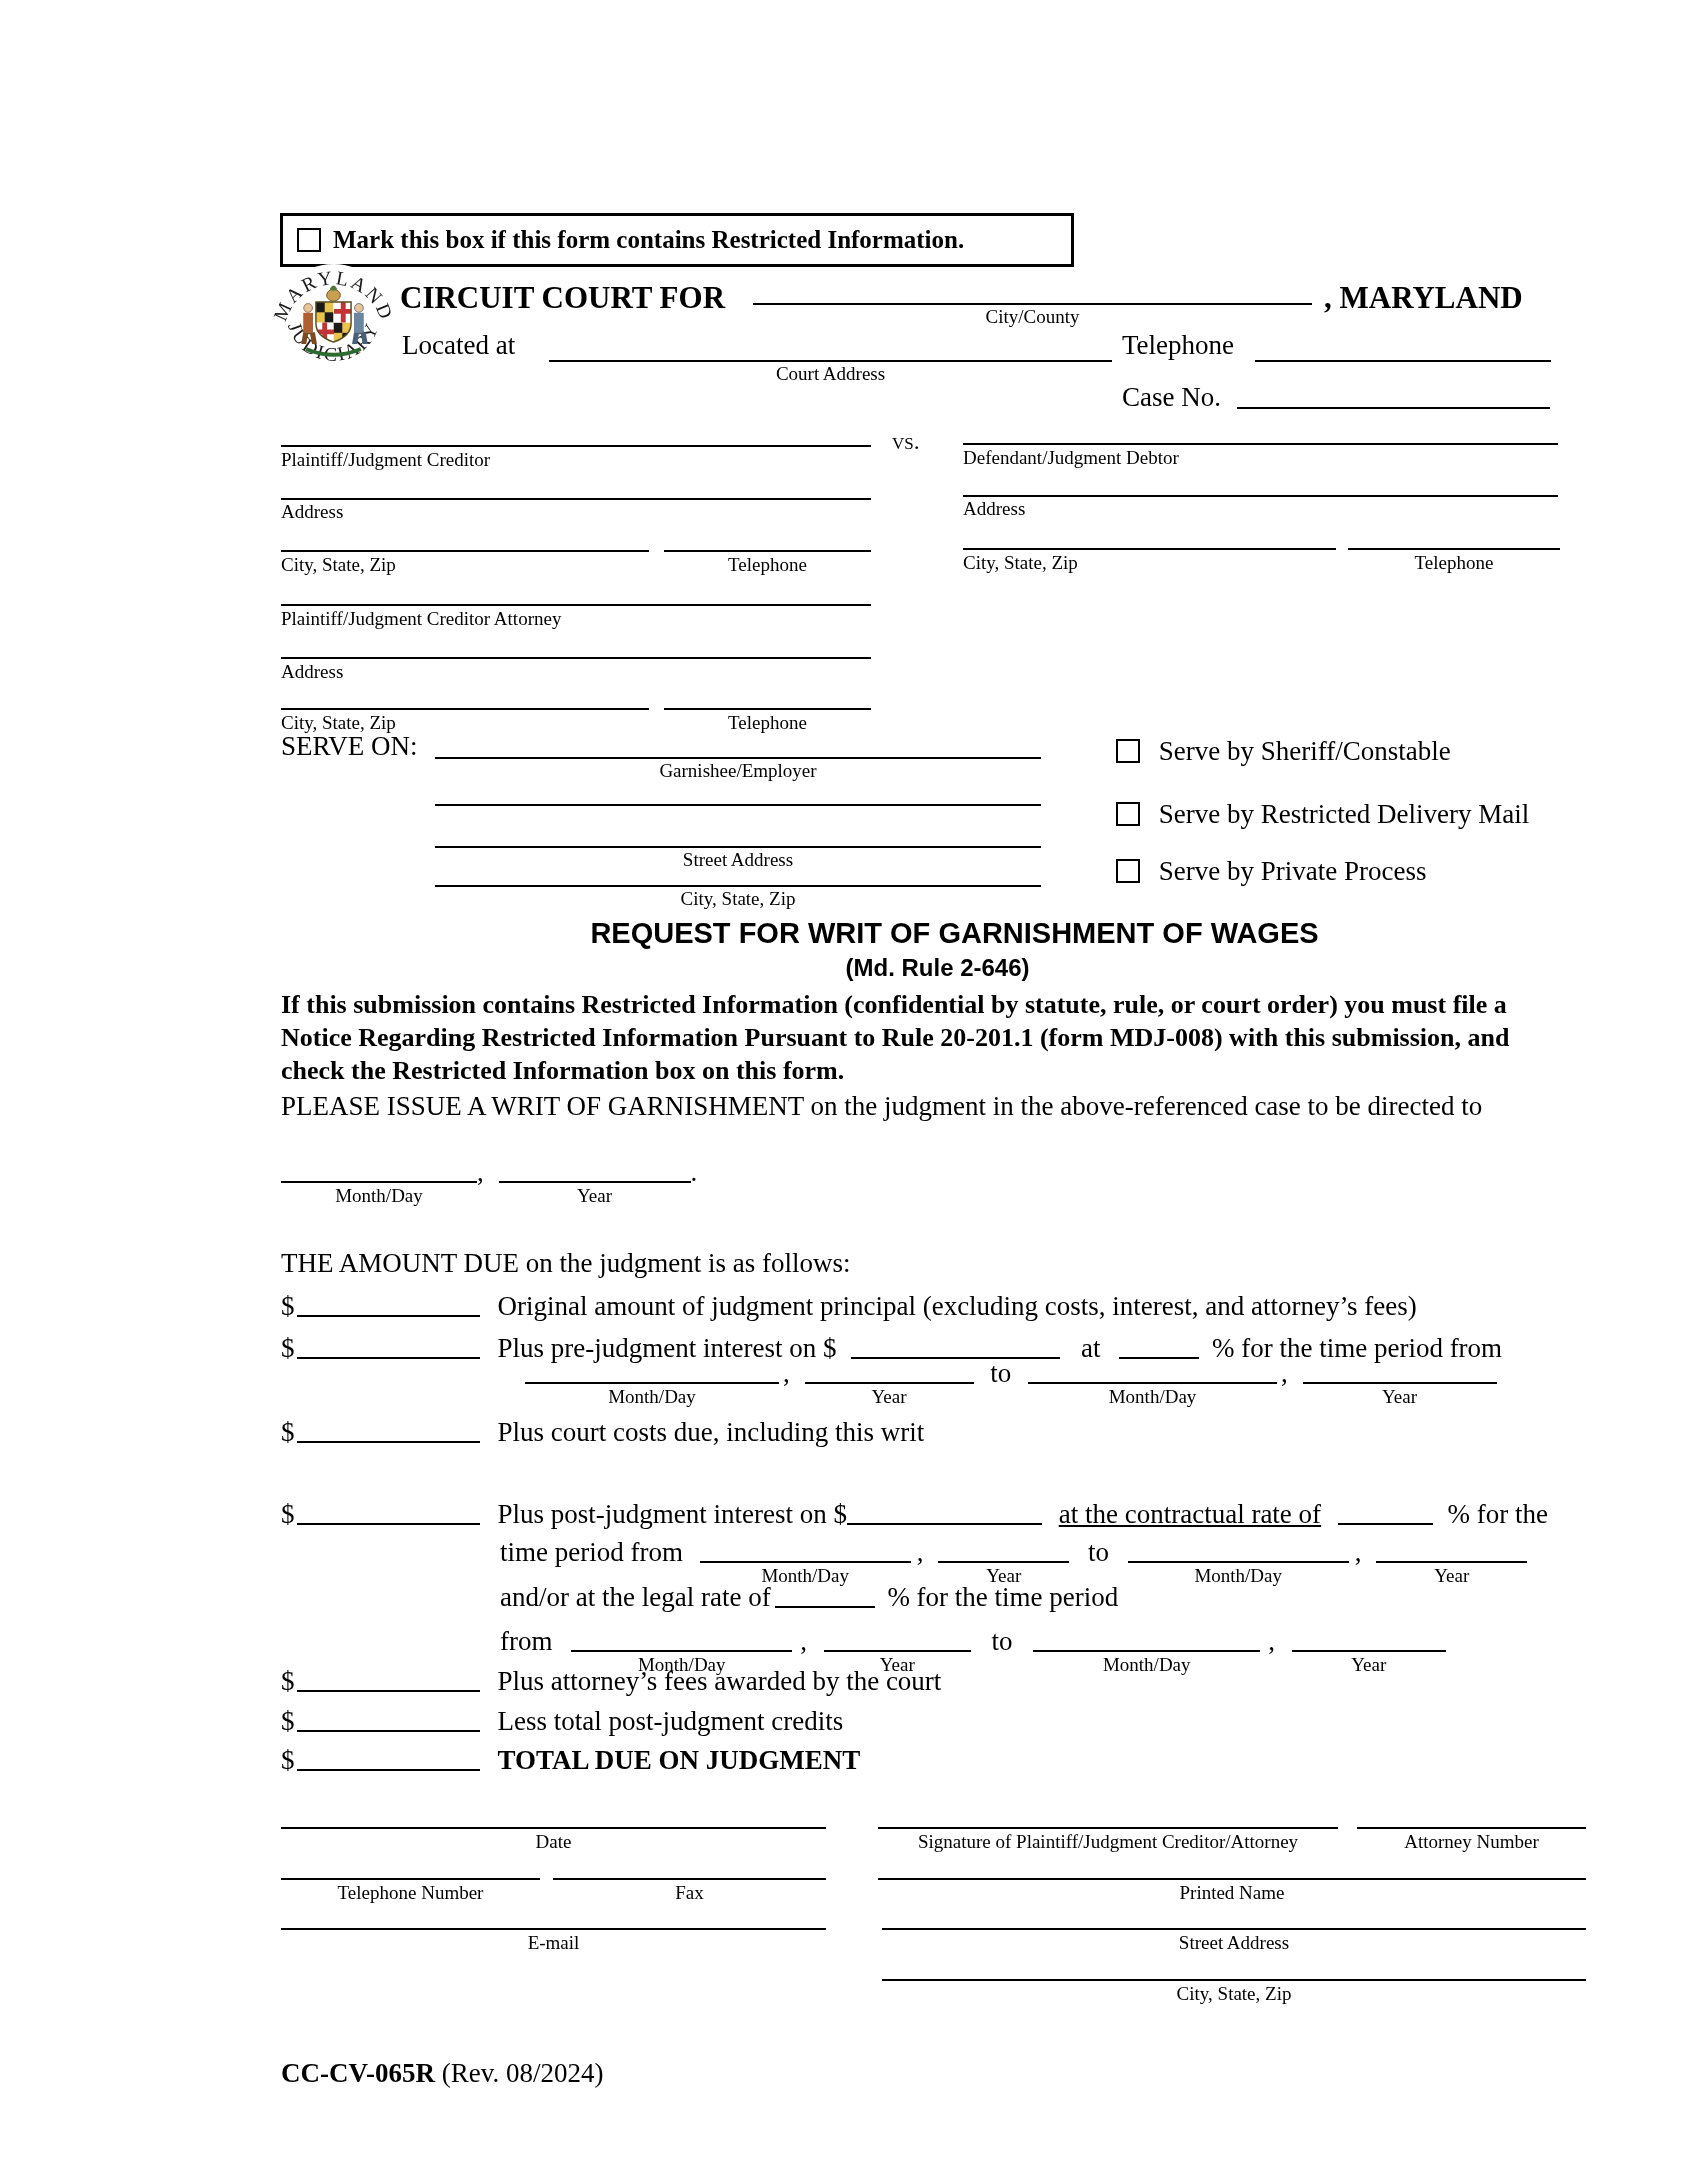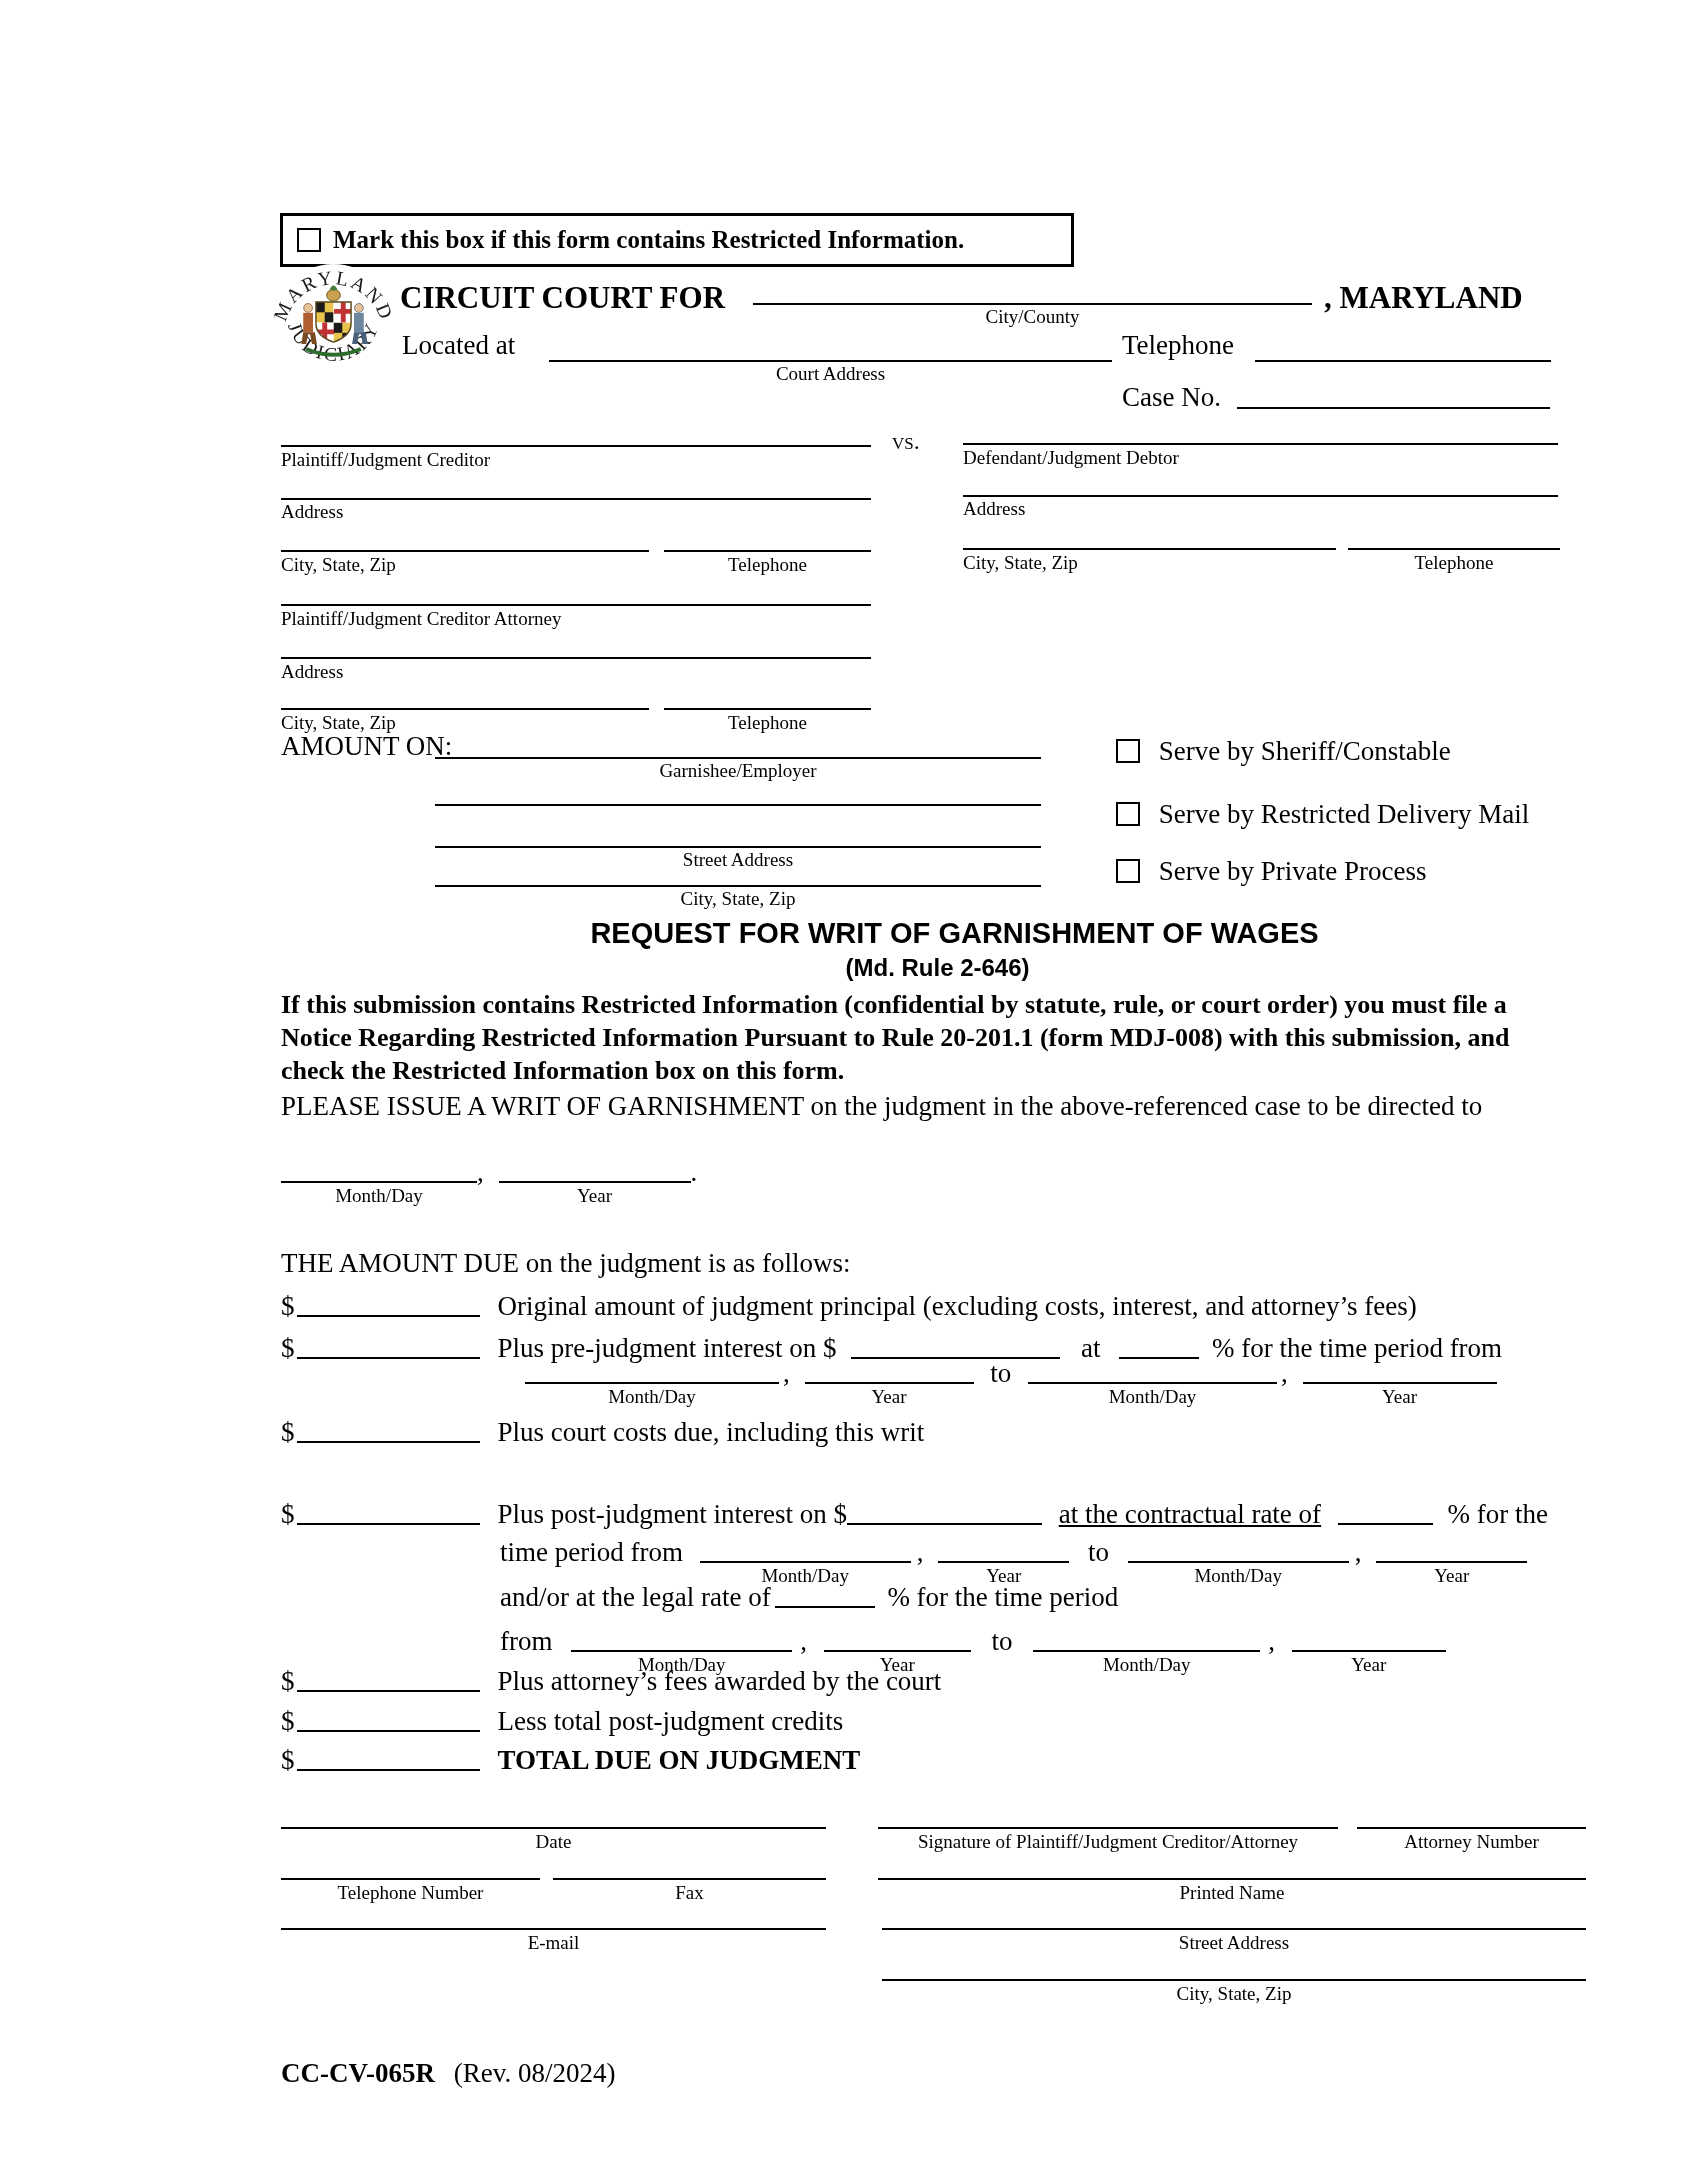--- a/index.html
+++ b/index.html
@@ -119,21 +119,21 @@
   <div class="t small" style="left:963px; top:448px;">Defendant/Judgment Debtor</div>
 
   <div class="line" style="left:963px; top:495px; width:595px;"></div>
   <div class="t small" style="left:963px; top:499px;">Address</div>
 
   <div class="line" style="left:963px; top:548px; width:373px;"></div>
   <div class="t small" style="left:963px; top:553px;">City, State, Zip</div>
   <div class="line" style="left:1348px; top:548px; width:212px;"></div>
   <div class="t small lbl-c" style="left:1348px; top:553px; width:212px;">Telephone</div>
 
-  <div class="t" style="left:281px; top:732px;">AMOUNT ON:</div>
+  <div class="t" style="left:281px; top:732px;">SERVE ON:</div>
   <div class="line" style="left:435px; top:757px; width:606px;"></div>
   <div class="t small lbl-c" style="left:435px; top:761px; width:606px;">Garnishee/Employer</div>
   <div class="line" style="left:435px; top:804px; width:606px;"></div>
   <div class="line" style="left:435px; top:846px; width:606px;"></div>
   <div class="t small lbl-c" style="left:435px; top:850px; width:606px;">Street Address</div>
   <div class="line" style="left:435px; top:885px; width:606px;"></div>
   <div class="t small lbl-c" style="left:435px; top:889px; width:606px;">City, State, Zip</div>
 
   <div class="row" style="left:1116px; top:736px;">
     <span class="cbx"></span>
@@ -250,17 +250,17 @@
   <div class="t small lbl-c" style="left:878px; top:1883px; width:708px;">Printed Name</div>
 
   <div class="line" style="left:882px; top:1928px; width:704px;"></div>
   <div class="t small lbl-c" style="left:882px; top:1933px; width:704px;">Street Address</div>
 
   <div class="line" style="left:882px; top:1979px; width:704px;"></div>
   <div class="t small lbl-c" style="left:882px; top:1984px; width:704px;">City, State, Zip</div>
 
   <div class="row" style="left:281px; top:2058px;">
     <span class="b">CC-CV-065R</span>
-    <span style="margin-left:12px;">(Rev. 08/2024)</span>
+    <span style="margin-left:0;">(Rev. 08/2024)</span>
   </div>
 
 </div>
 
 
 </body></html>

